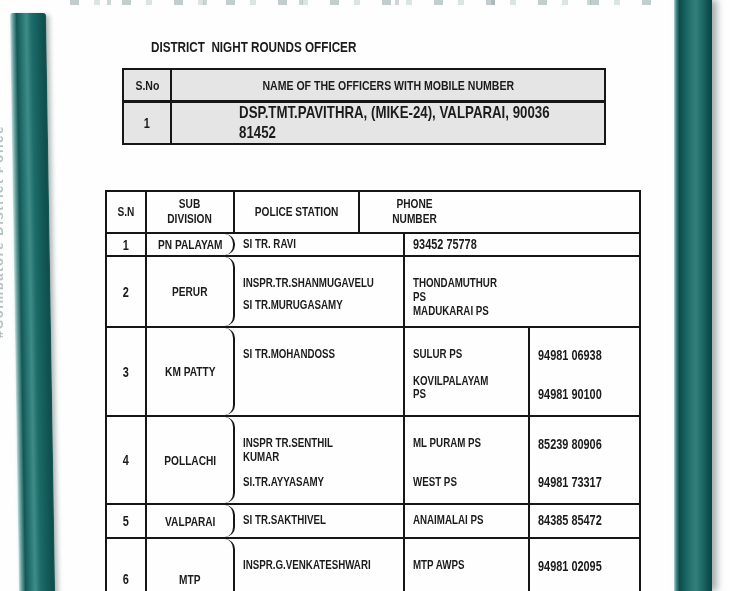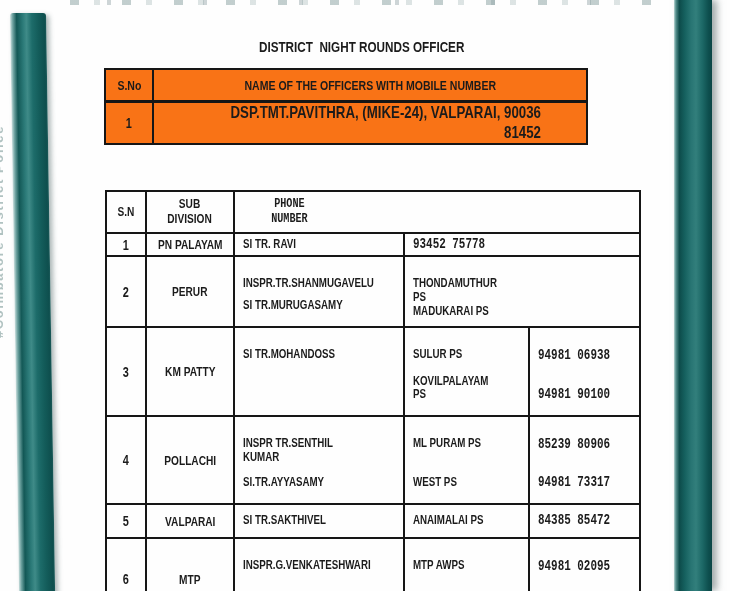--- a/index.html
+++ b/index.html
@@ -29,42 +29,42 @@
   }
   
   .watermark{
     position:absolute;left:-9px;top:338px;transform:rotate(-90deg);transform-origin:0 0;
     font-size:13px;letter-spacing:1.6px;color:#b0c2c1;white-space:nowrap;font-weight:bold;
   }
   
   .cond{display:inline-block;transform:scaleX(0.78);transform-origin:center center;white-space:pre-wrap;}
   .cond-l{transform-origin:left center;}
   
-  .title1{position:absolute;left:122px;top:38px;width:480px;text-align:center;font-size:15px;}
+  .title1{position:absolute;left:122px;top:38px;width:480px;text-align:left;font-size:15px;}
   .title2{position:absolute;left:105px;top:163px;width:532px;text-align:center;font-size:14px;}
   
-  .t1{position:absolute;left:104px;top:68px;width:480px;border:2px solid #161616;background:#f97316;text-align:right;}
+  .t1{position:absolute;left:122px;top:68px;width:480px;border:2px solid #161616;background:#e5e5e5;}
   .t1 .hrow{display:flex;height:30px;border-bottom:3px solid #161616;}
   .t1 .brow{display:flex;height:40px;}
   .t1 .sno{width:48px;border-right:2px solid #161616;display:flex;align-items:center;justify-content:center;box-sizing:border-box;}
   .t1 .nm{flex:1;display:flex;align-items:center;justify-content:center;}
   .t1 .hrow{font-size:13.5px;}
   .t1 .brow .sno{font-size:14px;}
   .t1 .brow .nm{font-size:17px;padding-left:22px;}
   
   .t2{position:absolute;left:105px;top:190px;width:532px;border:2px solid #161616;background:#fefefe;}
   .t2 .hrow{display:flex;height:40px;border-bottom:2px solid #161616;font-size:13px;}
   .t2 .hc{display:flex;align-items:center;justify-content:center;text-align:center;border-right:2px solid #161616;box-sizing:border-box;line-height:1.15;}
   .t2 .hc:last-child,.t2 .c:last-child{border-right:none;}
-  .w-sn{width:40px;} .w-div{width:88px;} .w-name{width:170px;} .w-stn{width:125px;} .w-ph{width:109px;font-family:Liberation Mono, monospace;}
+  .w-sn{width:40px;} .w-div{width:88px;} .w-name{width:170px;} .w-stn{width:125px;} .w-ph{width:109px;}
   .t2-row{display:flex;border-bottom:2px solid #161616;}
   .t2-row:last-child{border-bottom:none;}
   .t2 .c{border-right:2px solid #161616;box-sizing:border-box;display:flex;flex-direction:column;overflow:hidden;}
   .t2 .sn{align-items:center;justify-content:center;font-size:14px;}
-  .t2 .dv{align-items:center;justify-content:center;font-size:13px;text-align:center;}
+  .t2 .dv{align-items:center;justify-content:center;font-size:13px;text-align:center;border-radius:10px;}
   .t2 .left{padding-left:8px;align-items:flex-start;}
   .t2 .name,.t2 .stn{font-size:12.5px;text-decoration:underline;}
   .t2 .ph{font-size:14px;}
   .t2 .single{justify-content:center;}
   .t2 .multi{justify-content:space-between;padding-top:20px;padding-bottom:13px;}
   .t2 .line{line-height:1.1;}
 </style>
 </head>
 <body>
 
@@ -101,20 +101,23 @@
 
   <div class="t2">
     <div class="hrow">
       <div class="hc w-sn">
           <span class="cond">S.N</span>
         </div>
       <div class="hc w-div">
           <span class="cond">SUB
 DIVISION</span>
         </div>
+      <div class="hc w-stn">
+          <span class="cond">POLICE STATION</span>
+        </div>
       <div class="hc w-ph">
           <span class="cond">PHONE
 NUMBER</span>
         </div>
     </div>
     <div id="t2-body">
         <div class="t2-row" style="height: 21px;">
     <div class="c sn w-sn">
             <span class="cond">1</span>
           </div>

